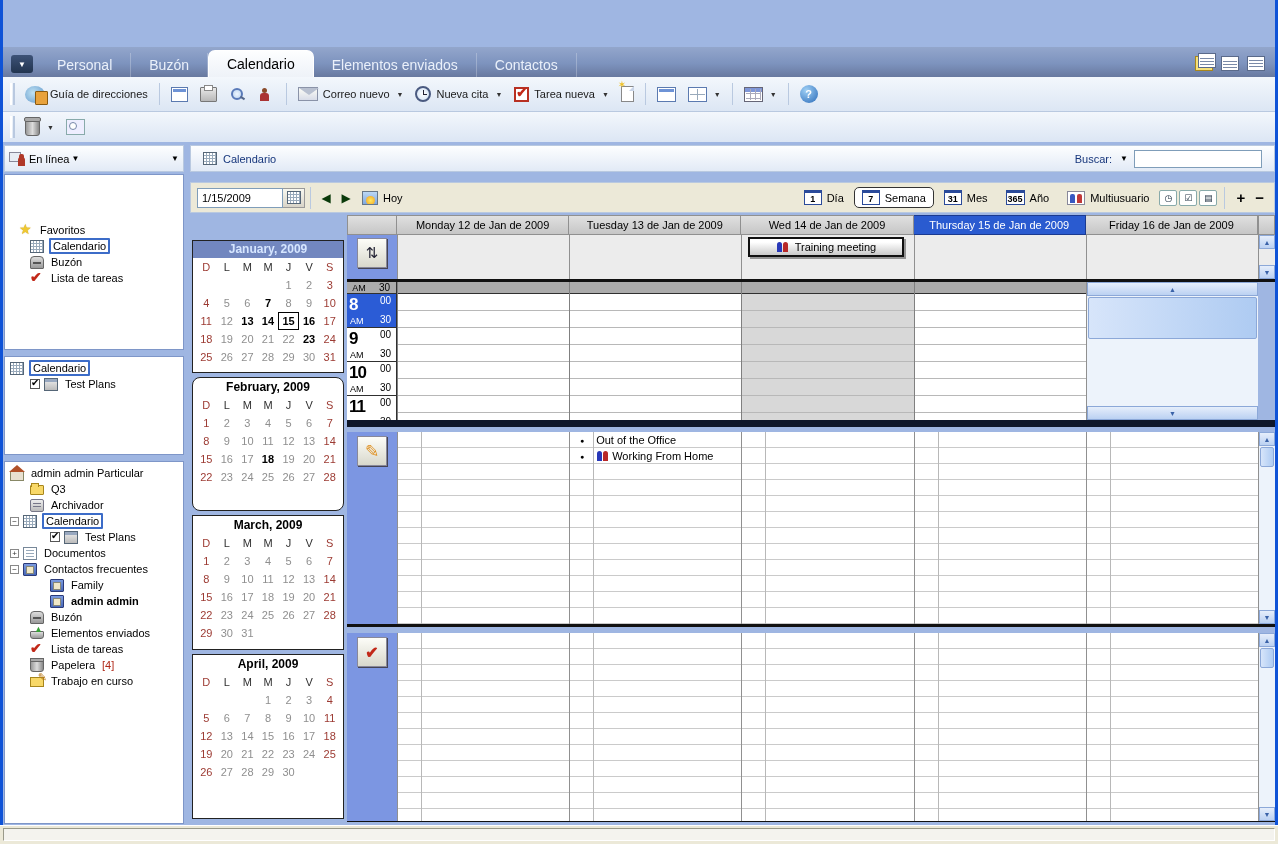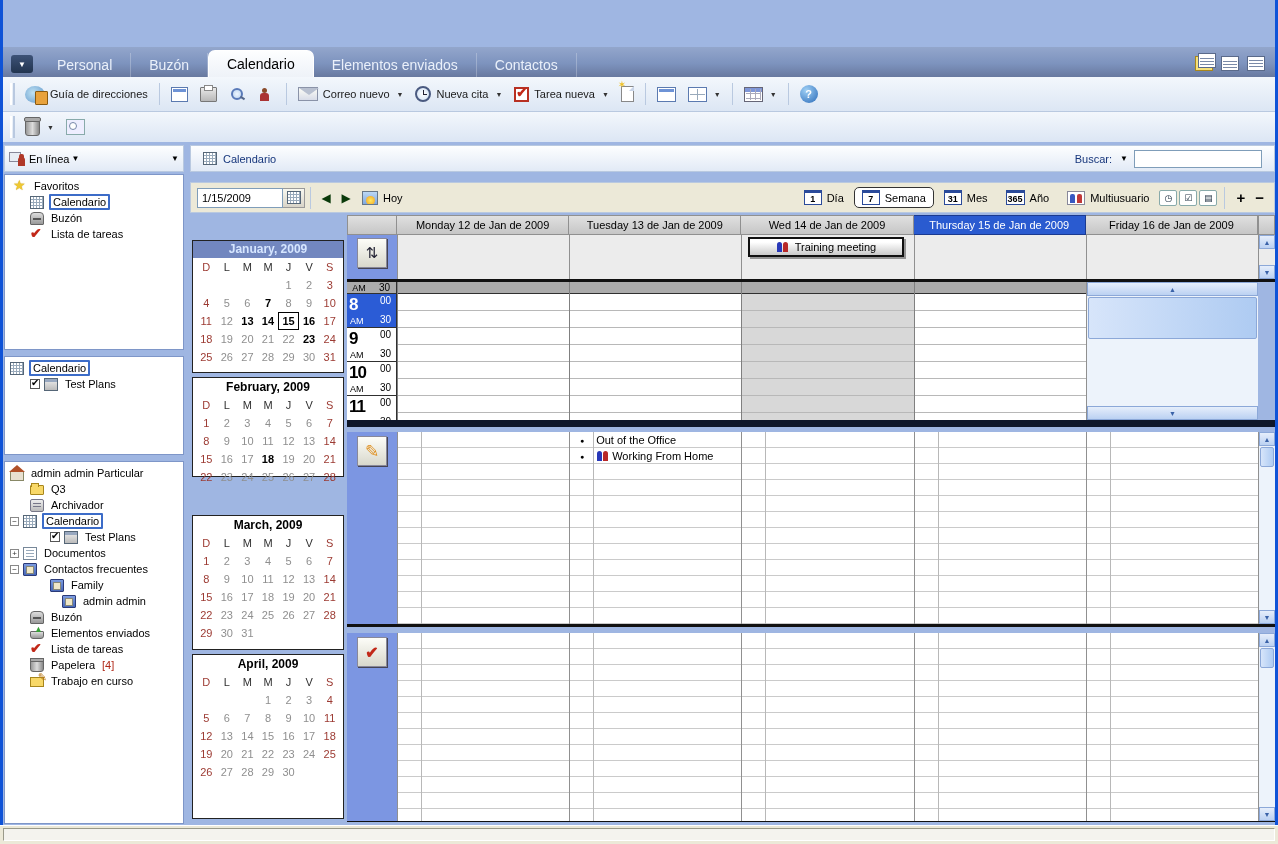--- a/index.html
+++ b/index.html
@@ -358,21 +358,21 @@
   <div class="workspace">
 
     <div class="leftcol">
       <div class="online-hdr">
         <span class="ic-online"></span>
         <span>En línea</span>
         <span class="online-caret">▼</span>
         <span class="online-caret2">▼</span>
       </div>
       <div class="panel p-fav" id="tree-fav">
-          <div class="trow" style="padding-left: 8px;">
+          <div class="trow" style="padding-left: 14px; margin-top: 44px;">
             <span class="it it-star"></span>
             <span class="lbl">Favoritos</span>
           </div>
           <div class="trow" style="padding-left: 25px;">
             <span class="it it-calendar"></span>
             <span class="lbl sel">Calendario</span>
           </div>
           <div class="trow" style="padding-left: 25px;">
             <span class="it it-mailbox"></span>
             <span class="lbl">Buzón</span>
@@ -423,21 +423,21 @@
           </div>
           <div class="trow" style="padding-left: 5px;">
             <span class="expander">−</span>
             <span class="it it-addrbook"></span>
             <span class="lbl">Contactos frecuentes</span>
           </div>
           <div class="trow" style="padding-left: 45px;">
             <span class="it it-addrbook"></span>
             <span class="lbl">Family</span>
           </div>
-          <div class="trow" style="padding-left: 57px;">
+          <div class="trow" style="padding-left: 45px; font-weight: bold;">
             <span class="it it-addrbook"></span>
             <span class="lbl">admin admin</span>
           </div>
           <div class="trow" style="padding-left: 25px;">
             <span class="it it-mailbox"></span>
             <span class="lbl">Buzón</span>
           </div>
           <div class="trow" style="padding-left: 25px;">
             <span class="it it-sent"></span>
             <span class="lbl">Elementos enviados</span>
@@ -554,21 +554,21 @@
               <span>24</span>
               <span>25</span>
               <span>26</span>
               <span>27</span>
               <span>28</span>
               <span>29</span>
               <span>30</span>
               <span>31</span>
             </div>
           </div>
-          <div class="mcard" style="top: 163px; height: 100px;">
+          <div class="mcard" style="top: 163px; height: 134px; border-radius: 8px;">
             <div class="mtitle">February, 2009</div>
             <div class="mgrid">
               <span class="hdr">D</span>
               <span class="hdr">L</span>
               <span class="hdr">M</span>
               <span class="hdr">M</span>
               <span class="hdr">J</span>
               <span class="hdr">V</span>
               <span class="hdr">S</span>
               <span>1</span>

